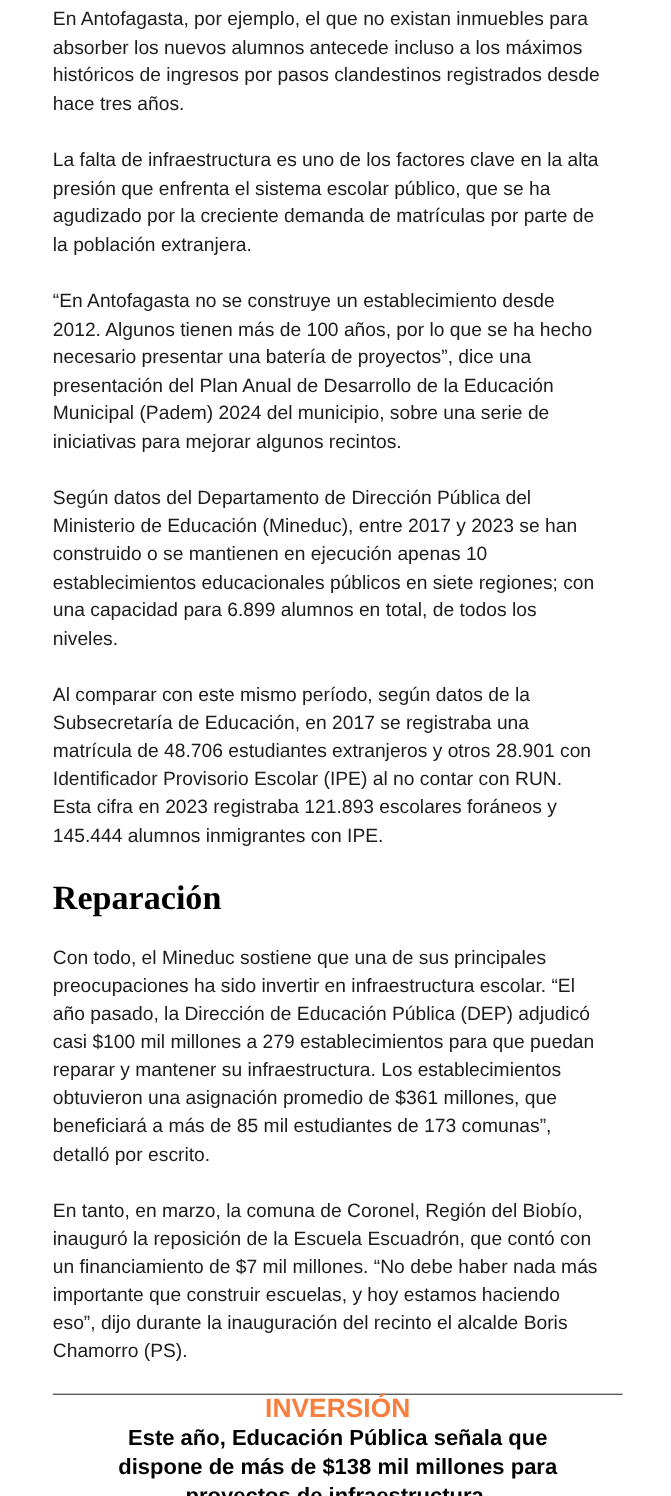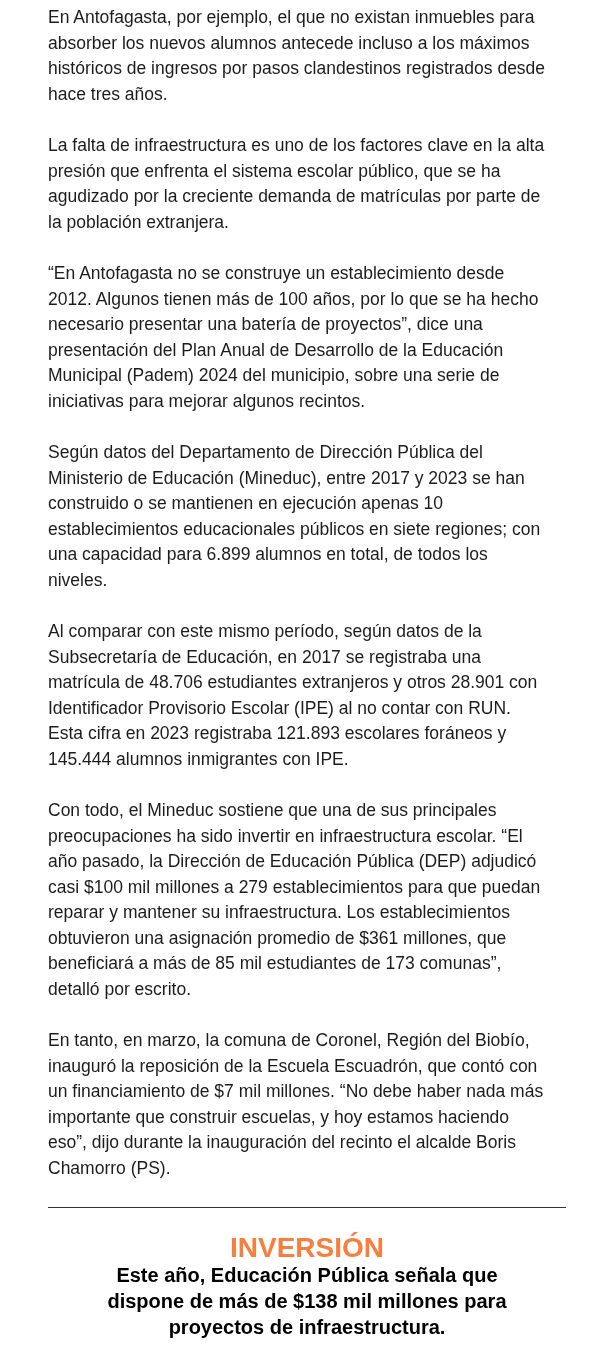--- a/index.html
+++ b/index.html
@@ -33,22 +33,22 @@
     color: #000000;
     margin: 14px 0 24px 0;
   }
   .callout {
     border-top: 1px solid #333333;
     margin-top: 11px;
     width: 518px;
     text-align: center;
   }
   .callout-label {
-    margin-top: 28px;
-    font-size: 28px;
+    margin-top: 1px;
+    font-size: 24px;
     line-height: 24px;
     font-weight: bold;
     color: #F77E3D;
     text-align: center;
   }
   .callout-text {
     margin-top: 2px;
     font-size: 20px;
     line-height: 26px;
     font-weight: bold;
@@ -80,20 +80,21 @@
 establecimientos educacionales públicos en siete regiones; con
 una capacidad para 6.899 alumnos en total, de todos los
 niveles.</p>
   <p class="body-par">Al comparar con este mismo período, según datos de la
 Subsecretaría de Educación, en 2017 se registraba una
 matrícula de 48.706 estudiantes extranjeros y otros 28.901 con
 Identificador Provisorio Escolar (IPE) al no contar con RUN.
 Esta cifra en 2023 registraba 121.893 escolares foráneos y
 145.444 alumnos inmigrantes con IPE.</p>
 
+  <h2 class="section-heading">Reparación</h2>
 
   <p class="body-par">Con todo, el Mineduc sostiene que una de sus principales
 preocupaciones ha sido invertir en infraestructura escolar. “El
 año pasado, la Dirección de Educación Pública (DEP) adjudicó
 casi $100 mil millones a 279 establecimientos para que puedan
 reparar y mantener su infraestructura. Los establecimientos
 obtuvieron una asignación promedio de $361 millones, que
 beneficiará a más de 85 mil estudiantes de 173 comunas”,
 detalló por escrito.</p>
   <p class="body-par">En tanto, en marzo, la comuna de Coronel, Región del Biobío,

